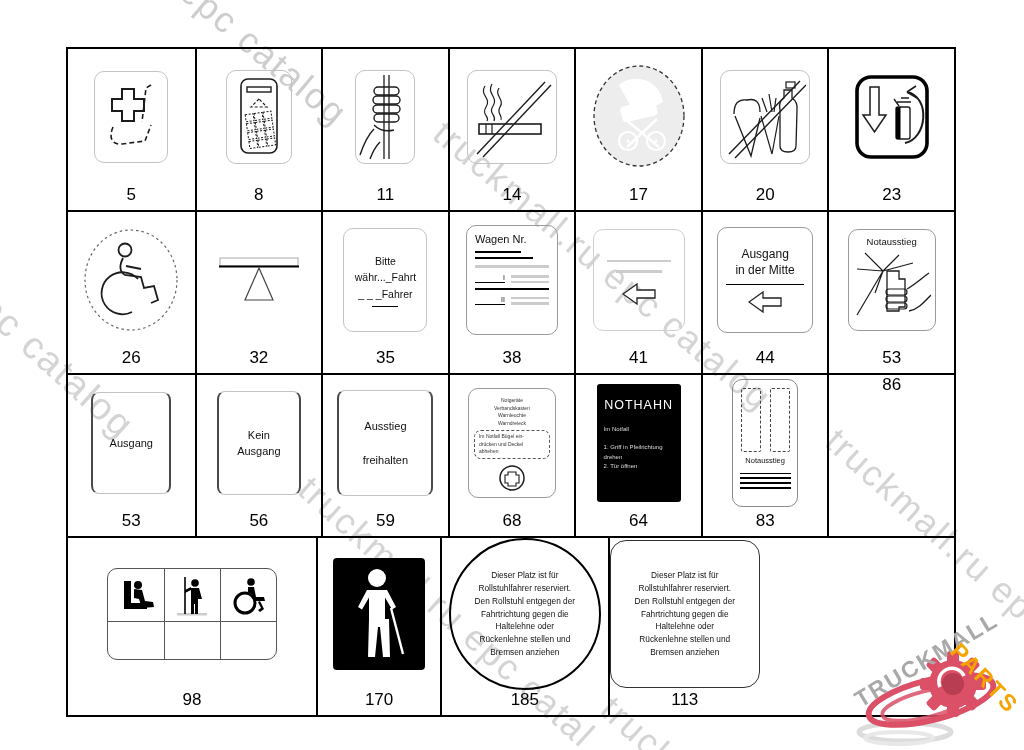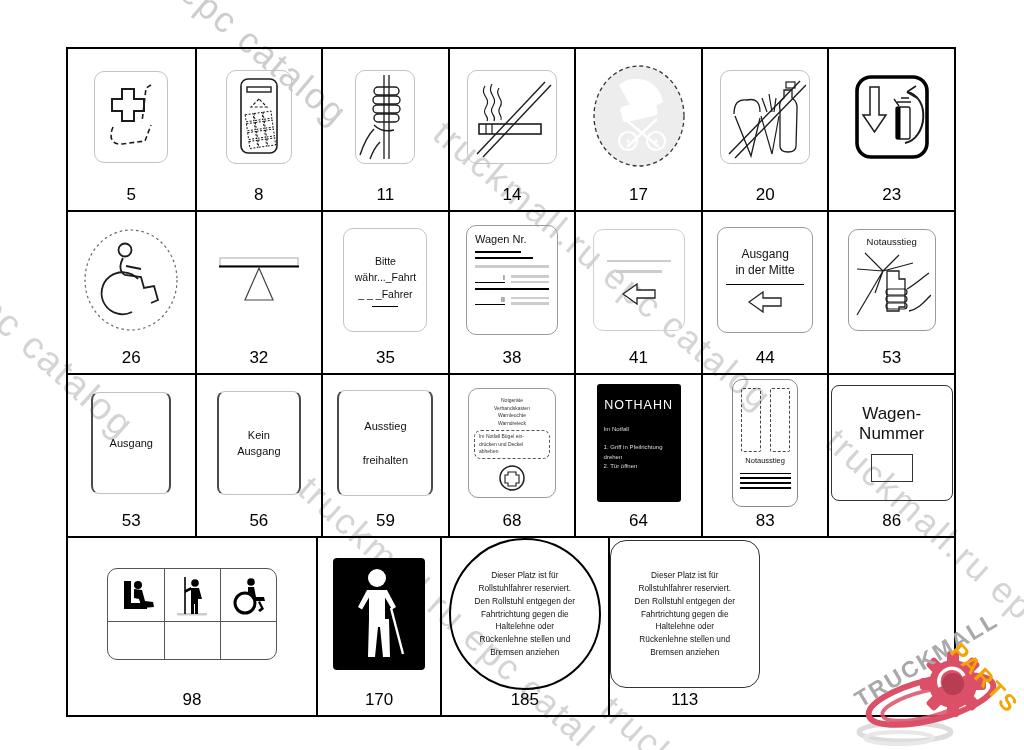--- a/index.html
+++ b/index.html
@@ -437,29 +437,20 @@
                 <i></i>
                 <i></i>
                 <i></i>
               </div>
           </div>
         </div>
         <div class="num">83</div>
       </div>
 
       <div class="cell">
-        <div class="art">
-          <div class="frame s86">
-            <div class="s86-title">
-              <div>Wagen-</div>
-              <div>Nummer</div>
-            </div>
-            <div class="s86-box"></div>
-          </div>
-        </div>
         <div class="num">86</div>
       </div>
     </div>
 
     <div class="row r4">
 
       <div class="cell">
         <div class="art">
           <div class="s98">
             <div class="v" style="left:56px"></div>

